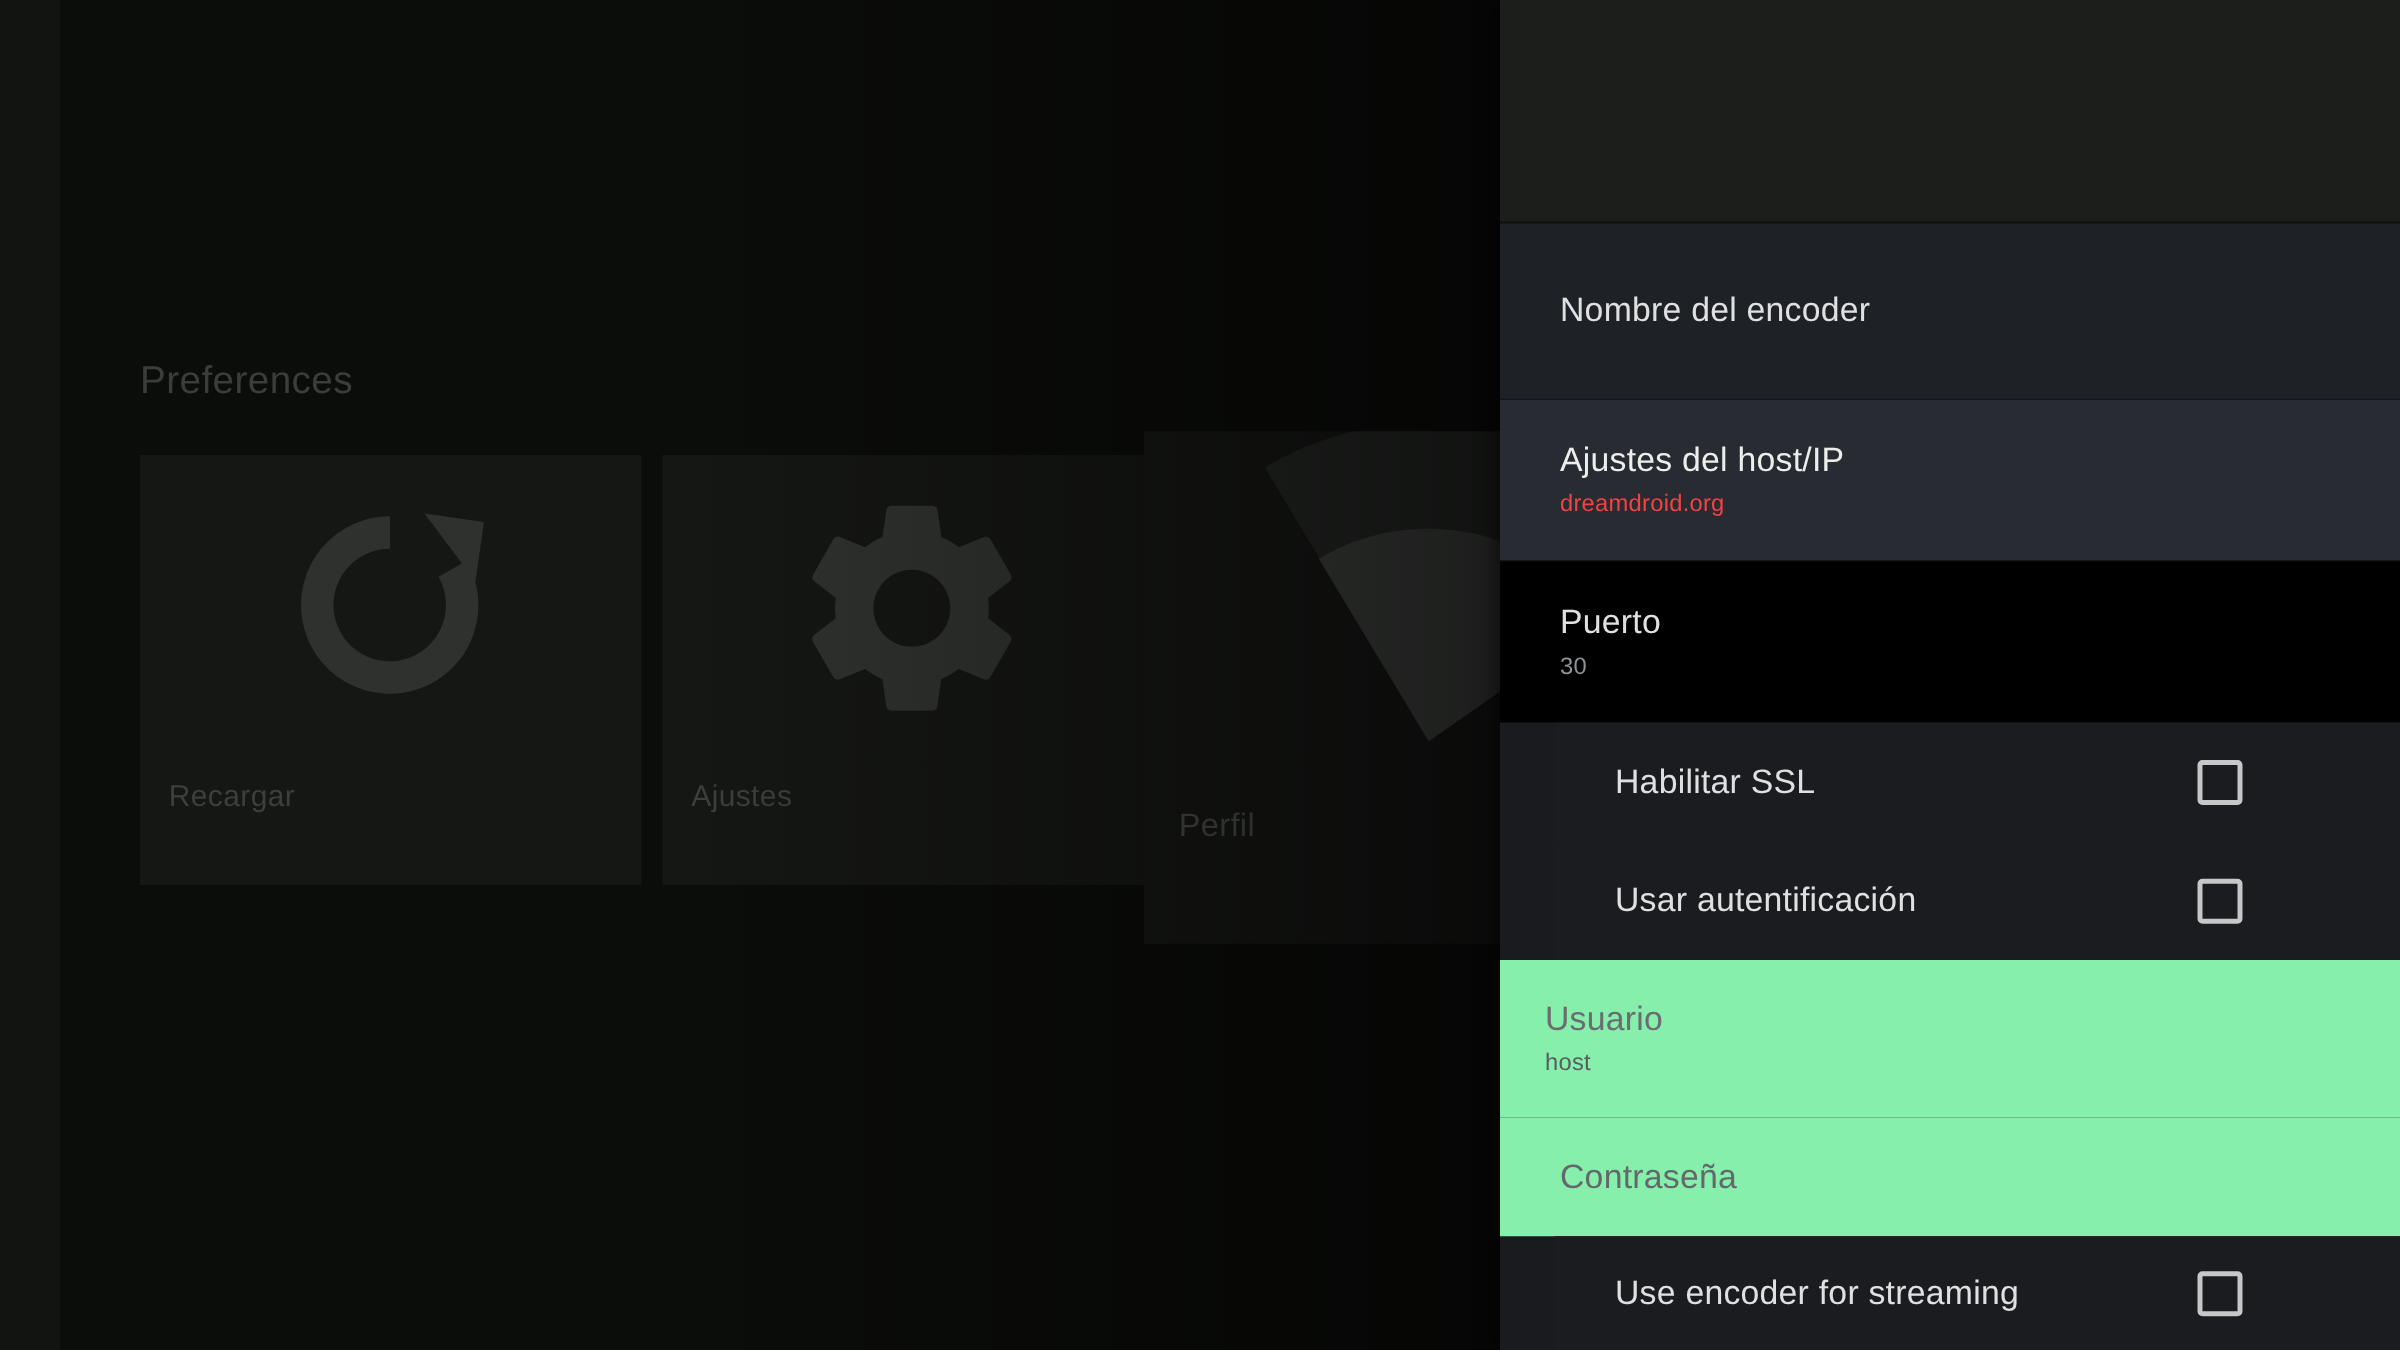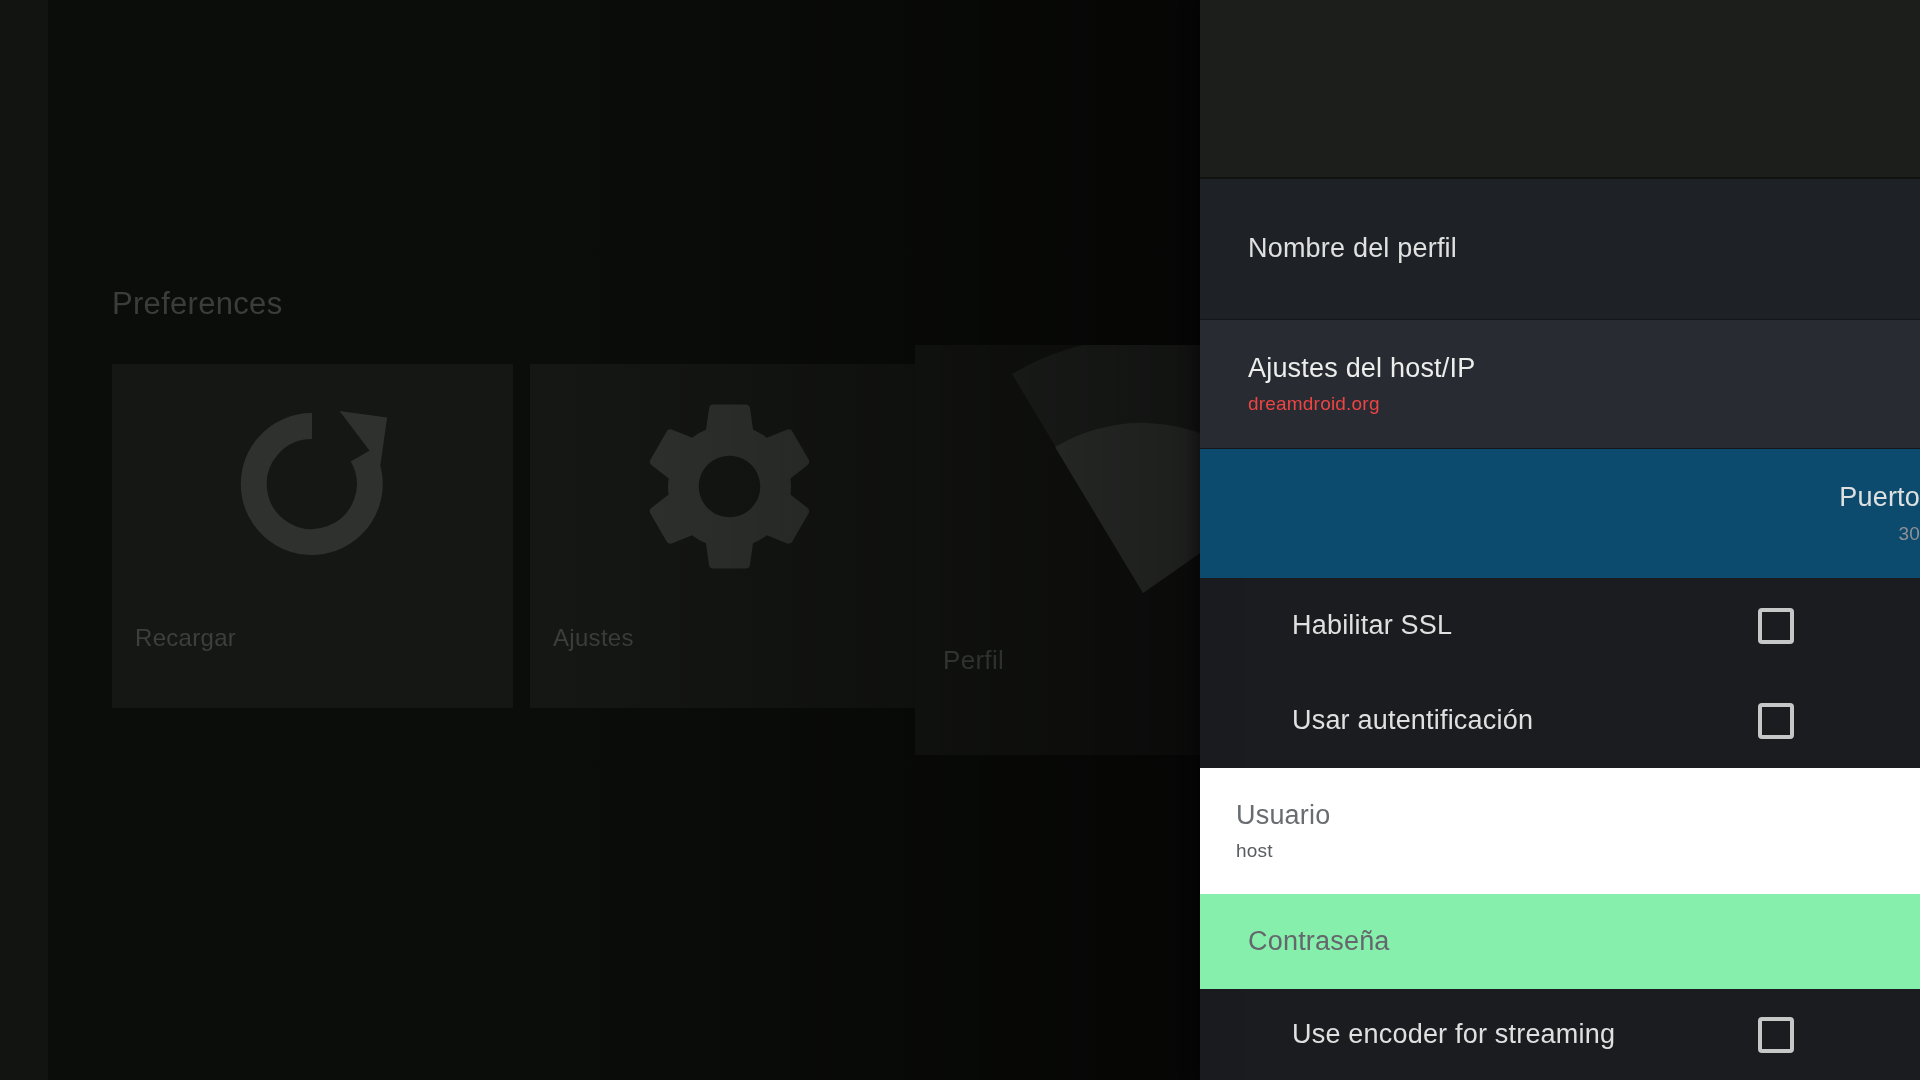--- a/index.html
+++ b/index.html
@@ -42,27 +42,27 @@
   .p-row{
     position:relative;display:flex;flex-direction:column;justify-content:center;
     padding-left:48px;box-sizing:border-box;flex-shrink:0;
   }
   .p-row .lbl{font-size:27px;color:#dfe1e0;letter-spacing:.2px;line-height:1.15;}
   .p-row .val{font-size:19px;color:#8f9296;margin-top:9px;letter-spacing:.2px;}
   .row-perfil{height:140px;background:#1e2126;}
   .row-host{height:129px;background:#282b31;border-top:1px solid #14161a;}
   .row-host .lbl{color:#eceeec;}
   .row-host .val{color:#ef4444;}
-  .row-puerto{height:130px;background:#0c4a6e;border-top:1px solid #14161a;text-align:right;}
+  .row-puerto{height:130px;background:#000000;border-top:1px solid #14161a;}
   .chk-row{flex-direction:row;align-items:center;justify-content:space-between;height:95px;background:#1a1c20;margin-left:44px;}
   .checkbox{
     width:36px;height:36px;margin-right:126px;flex-shrink:0;
     border:4px solid #c6c8c7;border-radius:4px;background:transparent;box-sizing:border-box;
   }
-  .row-usuario{height:126px;background:#ffffff;padding-left:36px;}
+  .row-usuario{height:126px;background:#86efac;padding-left:36px;}
   .row-usuario .lbl{color:#696c70;}
   .row-usuario .val{color:#595c5f;}
   .row-pass{height:95px;background:#86efac;}
   .row-pass .lbl{color:#64676b;}
   .row-encoder{flex:1;background:#1a1c20;}
 </style>
 </head>
 <body>
 
 <div id="stage">
@@ -95,21 +95,21 @@
       <div class="tile-label">Perfil</div>
     </div>
 
     <div class="scrim"></div>
   </div>
 
   <div id="panel">
     <div class="p-top"></div>
 
     <div class="p-row row-perfil">
-      <div class="lbl">Nombre del perfil</div>
+      <div class="lbl">Nombre del encoder</div>
     </div>
 
     <div class="p-row row-host">
       <div class="lbl">Ajustes del host/IP</div>
       <div class="val">dreamdroid.org</div>
     </div>
 
     <div class="p-row row-puerto">
       <div class="lbl">Puerto</div>
       <div class="val">30</div>

